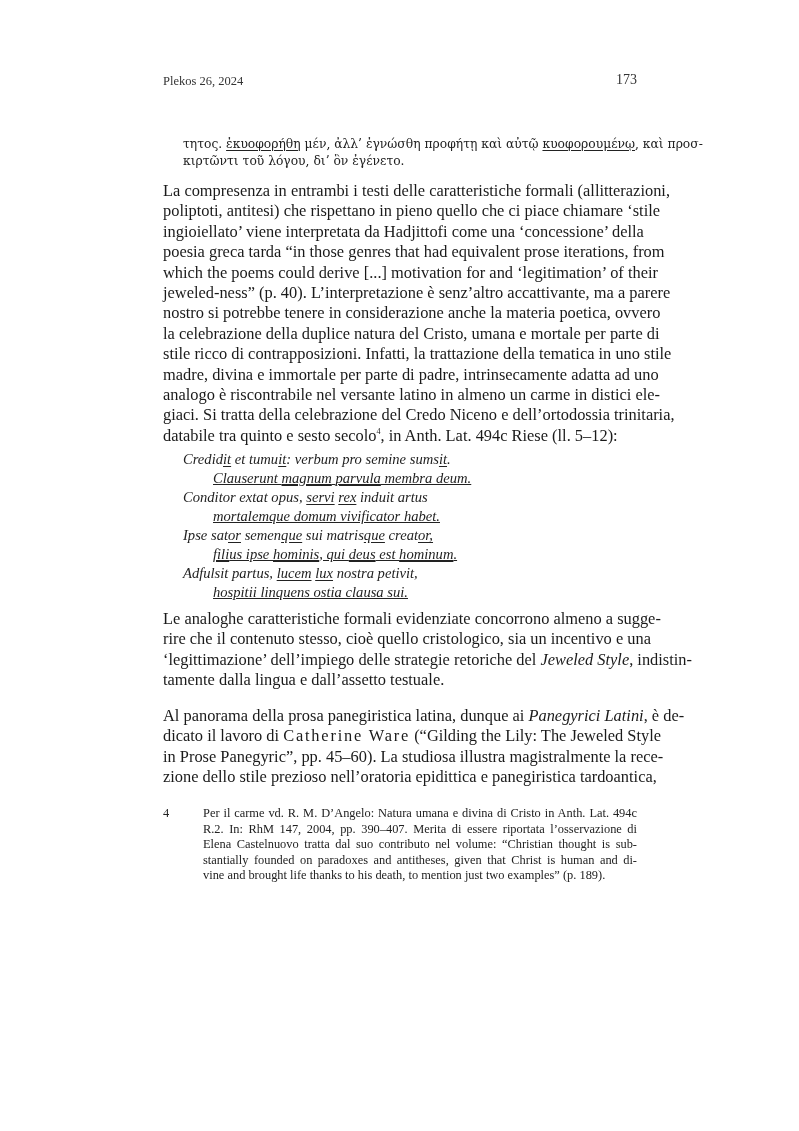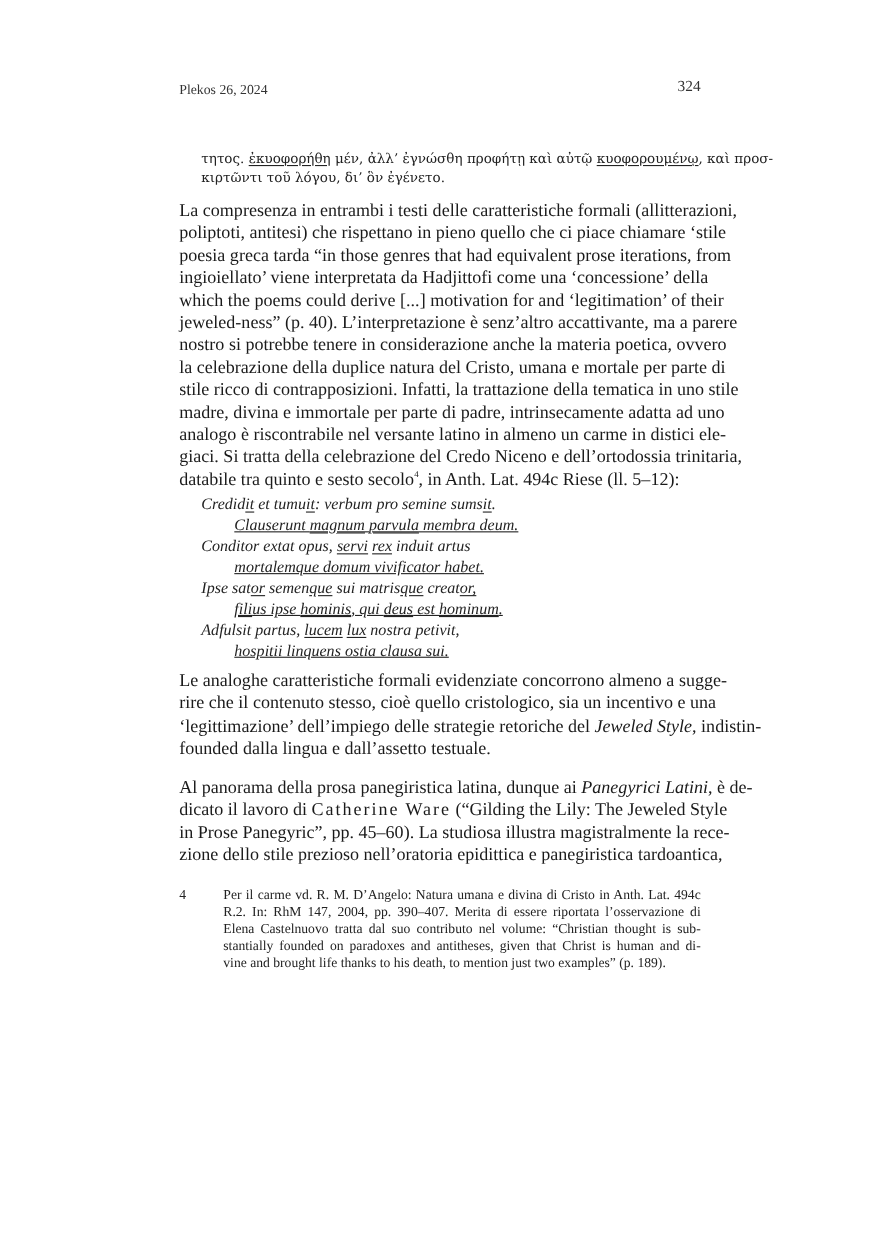--- a/index.html
+++ b/index.html
@@ -53,33 +53,33 @@
   .fn-line { display: block; white-space: nowrap; text-align-last: justify; }
   .fn-line.last { text-align-last: left; }
 </style>
 </head>
 <body>
 
 <div class="page">
 
   <div class="running-head">
     <span class="running-title">Plekos 26, 2024</span>
-    <span class="page-number">324</span>
+    <span class="page-number">173</span>
   </div>
 
   <div class="greek-quote" id="greek">
       <span class="greek-line"><span>τητος. </span><span class="u">ἐκυοφορήθη</span><span> μέν, ἀλλ’ ἐγνώσθη προφήτῃ καὶ αὐτῷ </span><span class="u">κυοφορουμένῳ</span><span>, καὶ προσ-</span></span>
       <span class="greek-line last"><span>κιρτῶντι τοῦ λόγου, δι’ ὃν ἐγένετο.</span></span>
     </div>
 
   <div class="body-text p1">
     <span class="line">La compresenza in entrambi i testi delle caratteristiche formali (allitterazioni,</span>
     <span class="line">poliptoti, antitesi) che rispettano in pieno quello che ci piace chiamare ‘stile</span>
+    <span class="line">ingioiellato’ viene interpretata da Hadjittofi come una ‘concessione’ della</span>
     <span class="line">poesia greca tarda “in those genres that had equivalent prose iterations, from</span>
-    <span class="line">ingioiellato’ viene interpretata da Hadjittofi come una ‘concessione’ della</span>
     <span class="line">which the poems could derive [...] motivation for and ‘legitimation’ of their</span>
     <span class="line">jeweled-ness” (p. 40). L’interpretazione è senz’altro accattivante, ma a parere</span>
     <span class="line">nostro si potrebbe tenere in considerazione anche la materia poetica, ovvero</span>
     <span class="line">la celebrazione della duplice natura del Cristo, umana e mortale per parte di</span>
     <span class="line">stile ricco di contrapposizioni. Infatti, la trattazione della tematica in uno stile</span>
     <span class="line">madre, divina e immortale per parte di padre, intrinsecamente adatta ad uno</span>
     <span class="line">analogo è riscontrabile nel versante latino in almeno un carme in distici ele-</span>
     <span class="line">giaci. Si tratta della celebrazione del Credo Niceno e dell’ortodossia trinitaria,</span>
     <span class="line last"><span>databile tra quinto e sesto secolo</span><sup class="fnref">4</sup><span>, in Anth. Lat. 494c Riese (ll. 5–12):</span></span>
   </div>
@@ -92,21 +92,21 @@
       <span class="verse-line"><span>Ipse sat</span><span class="u">or</span><span> semen</span><span class="u">que</span><span> sui matris</span><span class="u">que</span><span> creat</span><span class="u">or,</span></span>
       <span class="verse-line pent"><span class="u">fili</span><span>us ipse </span><span class="u">hominis</span><span>, qui </span><span class="u">deus</span><span> est </span><span class="u">hominum</span><span>.</span></span>
       <span class="verse-line"><span>Adfulsit partus, </span><span class="u">lucem</span><span> </span><span class="u">lux</span><span> nostra petivit,</span></span>
       <span class="verse-line pent"><span>hospitii linquens ostia clausa sui.</span></span>
     </div>
 
   <div class="body-text p2">
     <span class="line">Le analoghe caratteristiche formali evidenziate concorrono almeno a sugge-</span>
     <span class="line">rire che il contenuto stesso, cioè quello cristologico, sia un incentivo e una</span>
     <span class="line"><span>‘legittimazione’ dell’impiego delle strategie retoriche del </span><i>Jeweled Style</i><span>, indistin-</span></span>
-    <span class="line last">founded dalla lingua e dall’assetto testuale.</span>
+    <span class="line last">tamente dalla lingua e dall’assetto testuale.</span>
   </div>
 
   <div class="body-text p3">
     <span class="line"><span>Al panorama della prosa panegiristica latina, dunque ai </span><i>Panegyrici Latini</i><span>, è de-</span></span>
     <span class="line"><span>dicato il lavoro di </span><span class="spaced">Catherine Ware</span><span> (“Gilding the Lily: The Jeweled Style</span></span>
     <span class="line">in Prose Panegyric”, pp. 45–60). La studiosa illustra magistralmente la rece-</span>
     <span class="line">zione dello stile prezioso nell’oratoria epidittica e panegiristica tardoantica,</span>
   </div>
 
   <div class="footnote">

